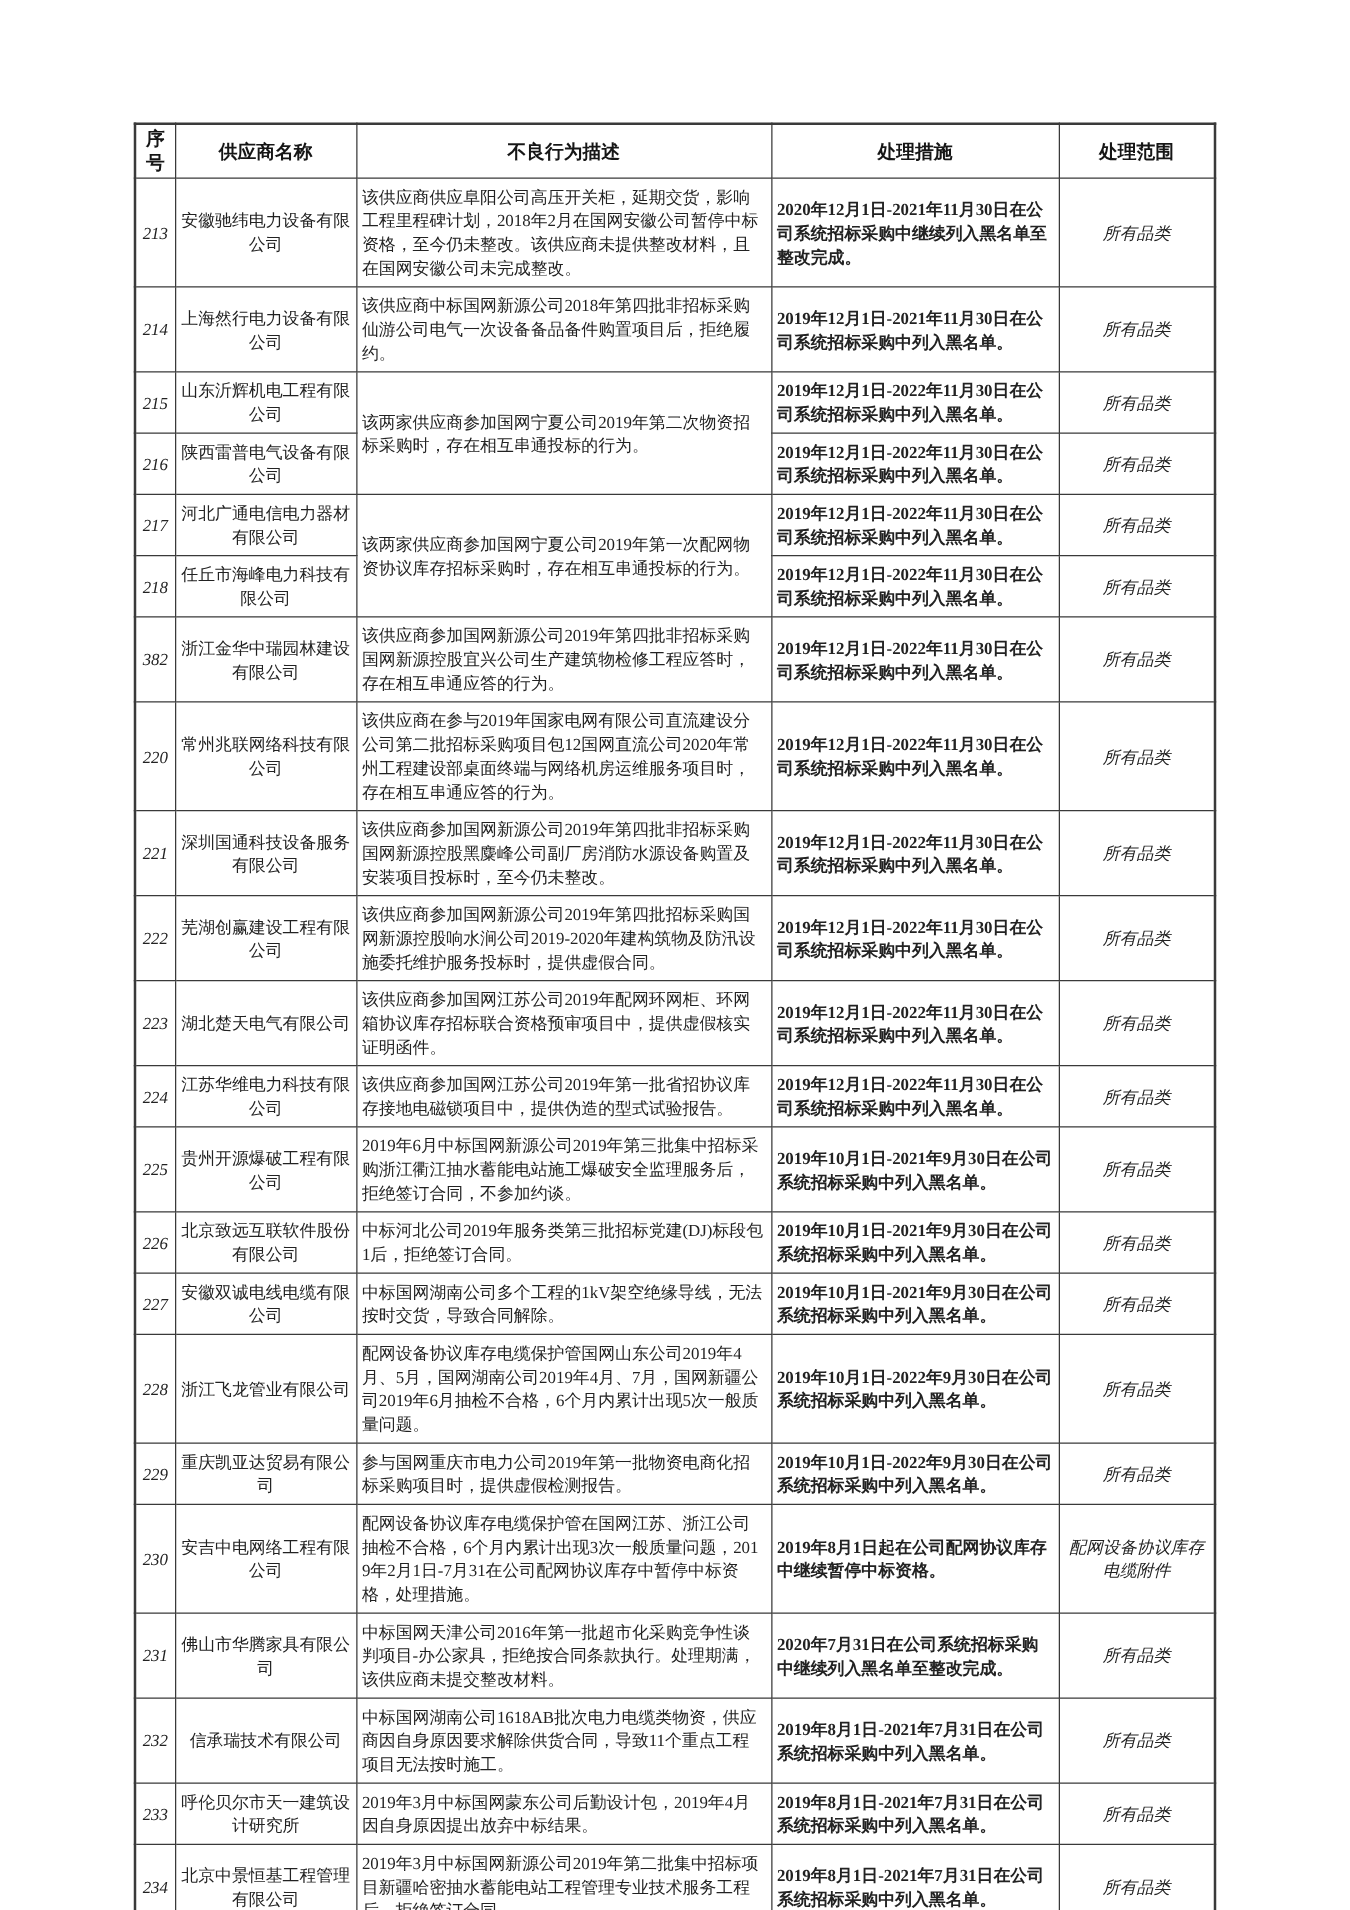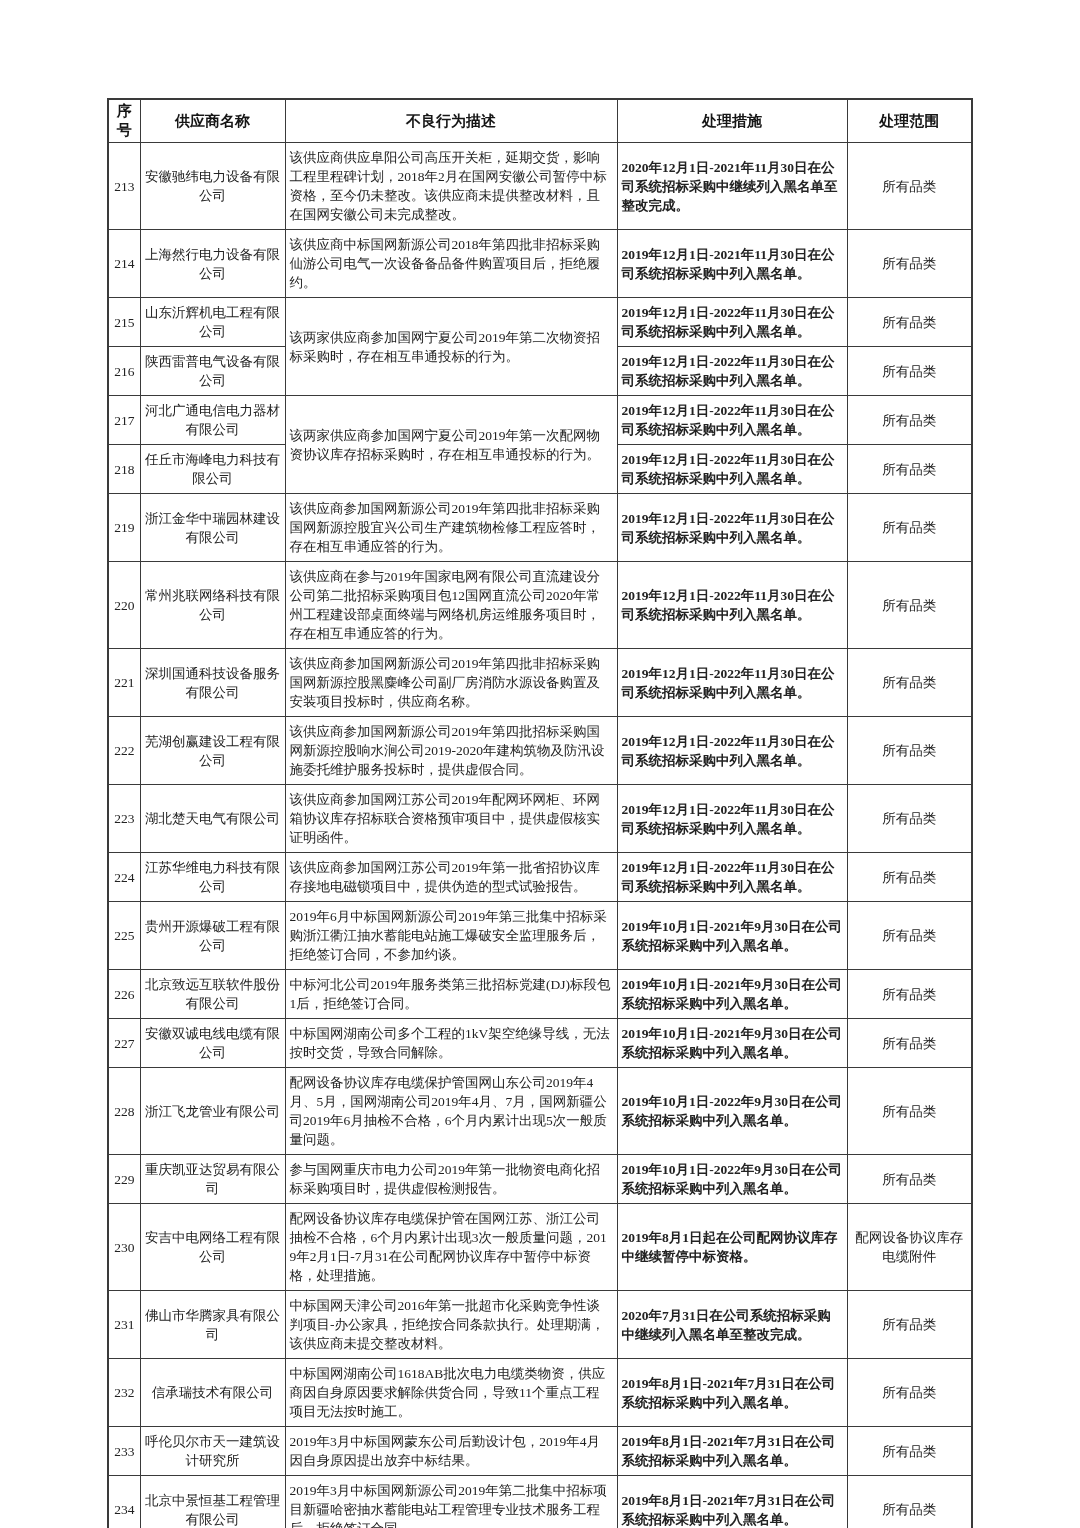--- a/index.html
+++ b/index.html
@@ -41,37 +41,39 @@
   }
   table.blacklist td {
     font-size: 13.5px;
     line-height: 19px;
     padding: 5px 4px;
     color: #222222;
   }
   td.col-no {
     text-align: center;
     padding: 5px 1px;
+    font-style: italic;
   }
   td.col-supplier {
     text-align: center;
     padding: 5px 2px 5px 4px;
   }
   td.col-behavior {
     text-align: left;
     padding: 5px 5px;
   }
   td.col-measure {
     text-align: left;
     padding: 5px 4px;
     font-weight: bold;
   }
   td.col-scope {
     text-align: center;
     padding: 5px 3px;
+    font-style: italic;
   }
   col.c-no { width: 32px; }
   col.c-supplier { width: 145px; }
   col.c-behavior { width: 332px; }
   col.c-measure { width: 230px; }
   col.c-scope { width: 125px; }
 </style>
 </head>
 <body>
 
@@ -128,37 +130,37 @@
           <td class="col-measure">2019年12月1日-2022年11月30日在公司系统招标采购中列入黑名单。</td>
           <td class="col-scope">所有品类</td>
         </tr>
         <tr>
           <td class="col-no">218</td>
           <td class="col-supplier">任丘市海峰电力科技有限公司</td>
           <td class="col-measure">2019年12月1日-2022年11月30日在公司系统招标采购中列入黑名单。</td>
           <td class="col-scope">所有品类</td>
         </tr>
         <tr>
-          <td class="col-no">219</td>
+          <td class="col-no">382</td>
           <td class="col-supplier">浙江金华中瑞园林建设有限公司</td>
           <td class="col-behavior">该供应商参加国网新源公司2019年第四批非招标采购国网新源控股宜兴公司生产建筑物检修工程应答时，存在相互串通应答的行为。</td>
           <td class="col-measure">2019年12月1日-2022年11月30日在公司系统招标采购中列入黑名单。</td>
           <td class="col-scope">所有品类</td>
         </tr>
         <tr>
           <td class="col-no">220</td>
           <td class="col-supplier">常州兆联网络科技有限公司</td>
           <td class="col-behavior">该供应商在参与2019年国家电网有限公司直流建设分公司第二批招标采购项目包12国网直流公司2020年常州工程建设部桌面终端与网络机房运维服务项目时，存在相互串通应答的行为。</td>
           <td class="col-measure">2019年12月1日-2022年11月30日在公司系统招标采购中列入黑名单。</td>
           <td class="col-scope">所有品类</td>
         </tr>
         <tr>
           <td class="col-no">221</td>
           <td class="col-supplier">深圳国通科技设备服务有限公司</td>
-          <td class="col-behavior">该供应商参加国网新源公司2019年第四批非招标采购国网新源控股黑麋峰公司副厂房消防水源设备购置及安装项目投标时，供应商名称。</td>
+          <td class="col-behavior">该供应商参加国网新源公司2019年第四批非招标采购国网新源控股黑麋峰公司副厂房消防水源设备购置及安装项目投标时，至今仍未整改。</td>
           <td class="col-measure">2019年12月1日-2022年11月30日在公司系统招标采购中列入黑名单。</td>
           <td class="col-scope">所有品类</td>
         </tr>
         <tr>
           <td class="col-no">222</td>
           <td class="col-supplier">芜湖创赢建设工程有限公司</td>
           <td class="col-behavior">该供应商参加国网新源公司2019年第四批招标采购国网新源控股响水涧公司2019-2020年建构筑物及防汛设施委托维护服务投标时，提供虚假合同。</td>
           <td class="col-measure">2019年12月1日-2022年11月30日在公司系统招标采购中列入黑名单。</td>
           <td class="col-scope">所有品类</td>
         </tr>

